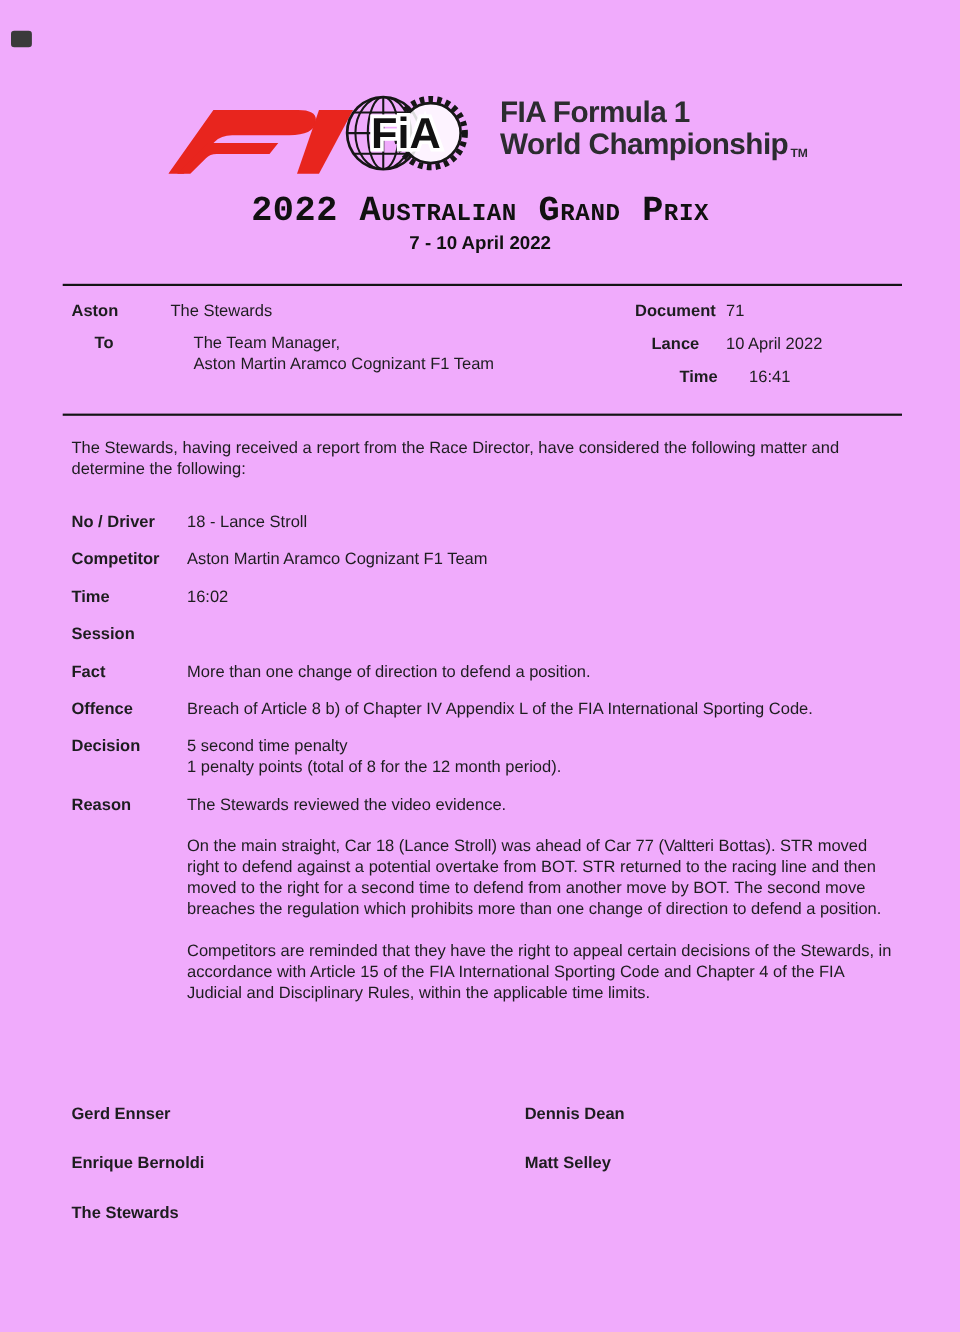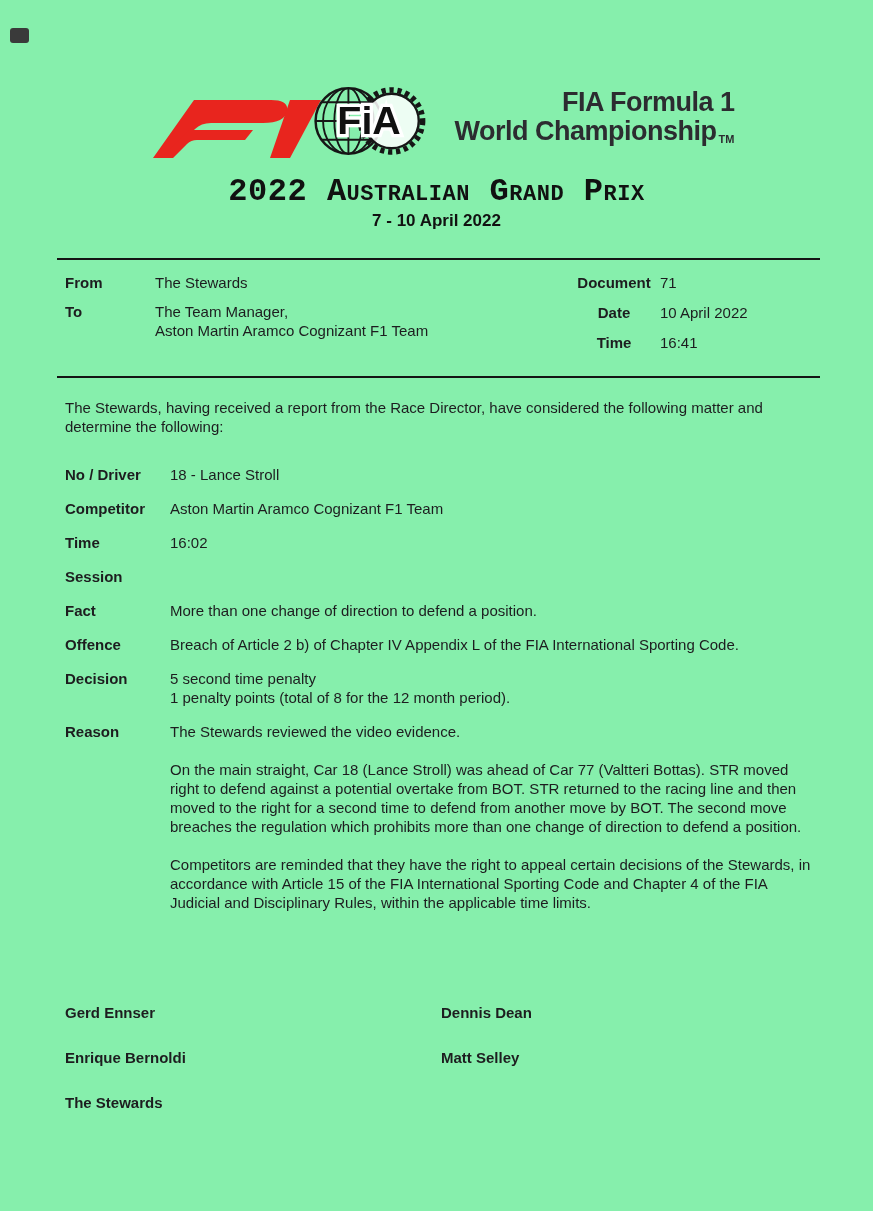--- a/index.html
+++ b/index.html
@@ -1,67 +1,67 @@
 <!DOCTYPE html>
 <html><head>
 <meta charset="utf-8">
 <style>
   html,body{margin:0;padding:0;background:#e9e9e9;}
   .page{
     position:relative;
     width:873px;height:1211px;
     margin:0 auto;
-    background:#86efac;
+    background:#f0abfc;
     font-family:"Liberation Sans", sans-serif;
     font-size:15px;line-height:19px;
     color:#1d1d1f;
     overflow:hidden;
   }
   .corner-mark{position:absolute;left:10px;top:28px;width:19px;height:15px;background:#3a3a3a;border-radius:3px;}
 
   
   .logo-row{display:flex;align-items:center;justify-content:center;padding-top:74px;margin-left:14px;}
   .f1-logo{width:168px;height:62px;margin-top:16px;margin-right:-12px;flex:0 0 auto;}
   .fia-emblem{width:122px;height:94px;flex:0 0 auto;}
-  .wordmark{margin-left:24px;color:#2c2c30;font-weight:bold;font-size:27px;line-height:29px;letter-spacing:-0.5px;white-space:nowrap;text-align:right;}
+  .wordmark{margin-left:24px;color:#2c2c30;font-weight:bold;font-size:27px;line-height:29px;letter-spacing:-0.5px;white-space:nowrap;}
   .wordmark .tm{font-size:11px;letter-spacing:0;vertical-align:-3px;margin-left:2px;}
 
   
   .title-block{text-align:center;margin-top:7px;}
   .event-title{font-weight:bold;font-variant:small-caps;font-size:32px;line-height:34px;letter-spacing:0.5px;color:#111;font-family:Liberation Mono, monospace;}
   .event-dates{font-weight:bold;font-size:17px;line-height:22px;margin-top:1px;color:#111;}
 
   .rule{border:none;border-top:2px solid #141414;margin:0 53px 0 57px;}
   .rule-1{margin-top:26px;}
   .rule-2{margin-top:13px;}
 
   
   .meta{display:flex;padding:13px 0 0 65px;}
   .meta-left{width:503px;flex:0 0 auto;}
   .meta-right{flex:1 1 auto;}
   .meta-row{display:flex;margin-bottom:10px;}
-  .meta-row:last-child{margin-bottom:0;}
+  .meta-row:last-child{margin-bottom:0;margin-left:21px;}
   .meta-label{font-weight:bold;flex:0 0 auto;}
   .meta-left .meta-label{width:90px;}
   .meta-right .meta-label{width:92px;text-align:center;}
   .meta-right .meta-row{margin-bottom:11px;}
 
   .intro{margin:20px 60px 0 65px;}
 
   
   .rows{margin:29px 60px 0 65px;}
   .row{display:flex;margin-bottom:15px;}
   .row-label{width:105px;flex:0 0 auto;font-weight:bold;}
   .row-value{flex:1 1 auto;}
   .row-value p{margin:0 0 19px 0;}
   .row-value p:last-child{margin-bottom:0;}
 
   
   .signatures{margin:91px 0 0 65px;font-weight:bold;}
-  .sig-row{display:flex;margin-bottom:26px;}
+  .sig-row{display:flex;margin-bottom:26px;gap:36px;}
   .sig-left{width:376px;flex:0 0 auto;}
   .sig-footer{margin-top:0;}
 </style>
 </head>
 <body>
 
 <div class="page">
 
   <div class="corner-mark"></div>
 
@@ -104,38 +104,38 @@
   <div class="title-block">
     <div class="event-title">2022 Australian Grand Prix</div>
     <div class="event-dates">7 - 10 April 2022</div>
   </div>
 
   <hr class="rule rule-1">
 
   <div class="meta">
     <div class="meta-left">
       <div class="meta-row">
-        <span class="meta-label">From</span>
+        <span class="meta-label">Aston</span>
         <span class="meta-value">The Stewards</span>
       </div>
       <div class="meta-row">
         <span class="meta-label">To</span>
         <span class="meta-value">
           <span>The Team Manager,</span><br>
           <span>Aston Martin Aramco Cognizant F1 Team</span>
         </span>
       </div>
     </div>
     <div class="meta-right">
       <div class="meta-row">
         <span class="meta-label">Document</span>
         <span class="meta-value">71</span>
       </div>
       <div class="meta-row">
-        <span class="meta-label">Date</span>
+        <span class="meta-label">Lance</span>
         <span class="meta-value">10 April 2022</span>
       </div>
       <div class="meta-row">
         <span class="meta-label">Time</span>
         <span class="meta-value">16:41</span>
       </div>
     </div>
   </div>
 
   <hr class="rule rule-2">
@@ -157,21 +157,21 @@
     </div>
     <div class="row">
       <span class="row-label">Session</span>
     </div>
     <div class="row">
       <span class="row-label">Fact</span>
       <span class="row-value">More than one change of direction to defend a position.</span>
     </div>
     <div class="row">
       <span class="row-label">Offence</span>
-      <span class="row-value">Breach of Article 2 b) of Chapter IV Appendix L of the FIA International Sporting Code.</span>
+      <span class="row-value">Breach of Article 8 b) of Chapter IV Appendix L of the FIA International Sporting Code.</span>
     </div>
     <div class="row">
       <span class="row-label">Decision</span>
       <span class="row-value">
         <span>5 second time penalty</span><br>
         <span>1 penalty points (total of 8 for the 12 month period).</span>
       </span>
     </div>
     <div class="row">
       <span class="row-label">Reason</span>

